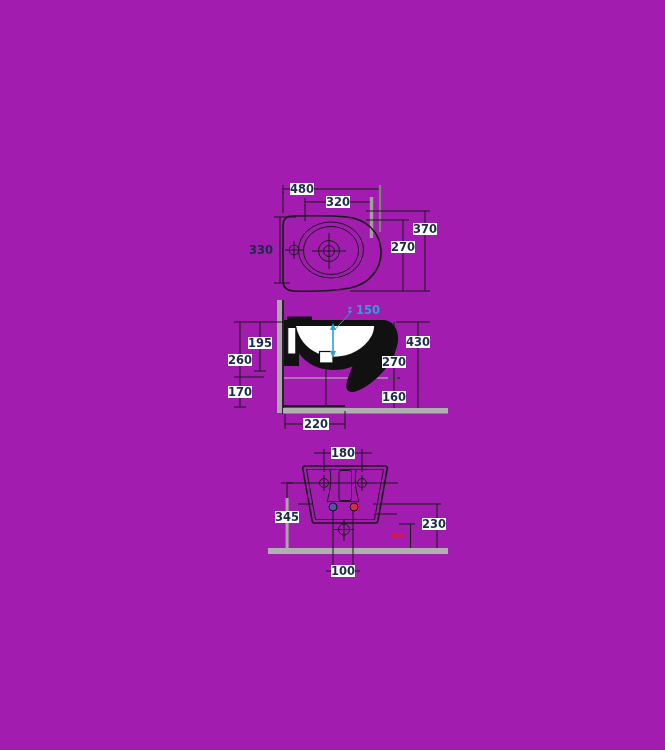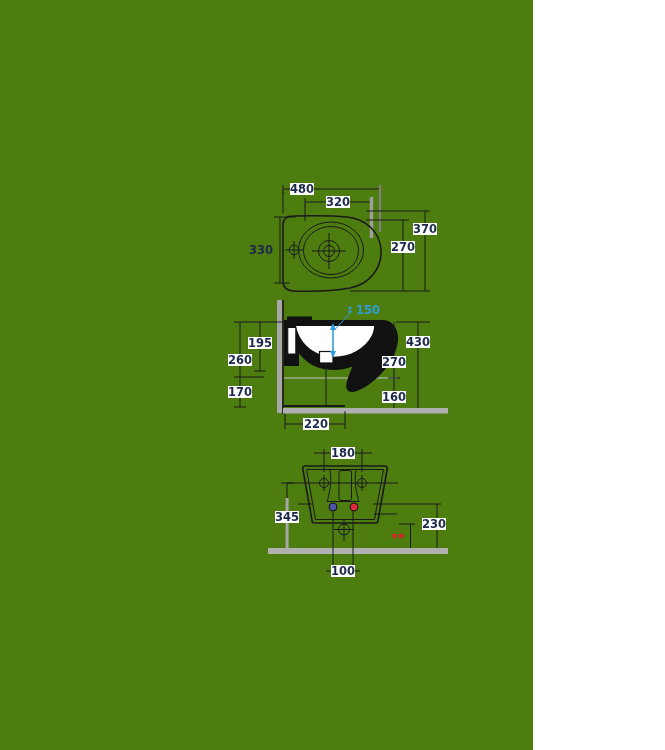--- a/index.html
+++ b/index.html
@@ -1,16 +1,16 @@
 <!DOCTYPE html>
 <html><head>
 <meta charset="utf-8">
 <style>
   html,body{margin:0;padding:0;background:#ffffff;}
-  .stage{position:relative;width:533px;height:750px;background:#4d7c0f;overflow:hidden;}
+  .stage{position:relative;width:665px;height:750px;background:#a21caf;overflow:hidden;}
   svg{display:block;}
   .dim{font-family:"DejaVu Sans","Liberation Sans",sans-serif;font-weight:bold;font-size:11.5px;fill:#1b2a4a;}
   .dim-blue{font-family:"DejaVu Sans","Liberation Sans",sans-serif;font-weight:bold;font-size:11.5px;fill:#2d9fd9;}
   .dim-red{font-family:"DejaVu Sans","Liberation Sans",sans-serif;font-weight:bold;font-size:13px;fill:#e8192c;}
   .arrow-glyph{font-family:"DejaVu Sans","Liberation Sans",sans-serif;font-weight:bold;font-size:9px;fill:#2d9fd9;}
   .ln{stroke:#1a1a1a;stroke-width:1;fill:none;}
   .ln-thick{stroke:#1a1a1a;stroke-width:1.6;fill:none;}
   .ln-faint{stroke:#c4c4c4;stroke-width:1;fill:none;}
   .white-tag{fill:#ffffff;}
 </style>

